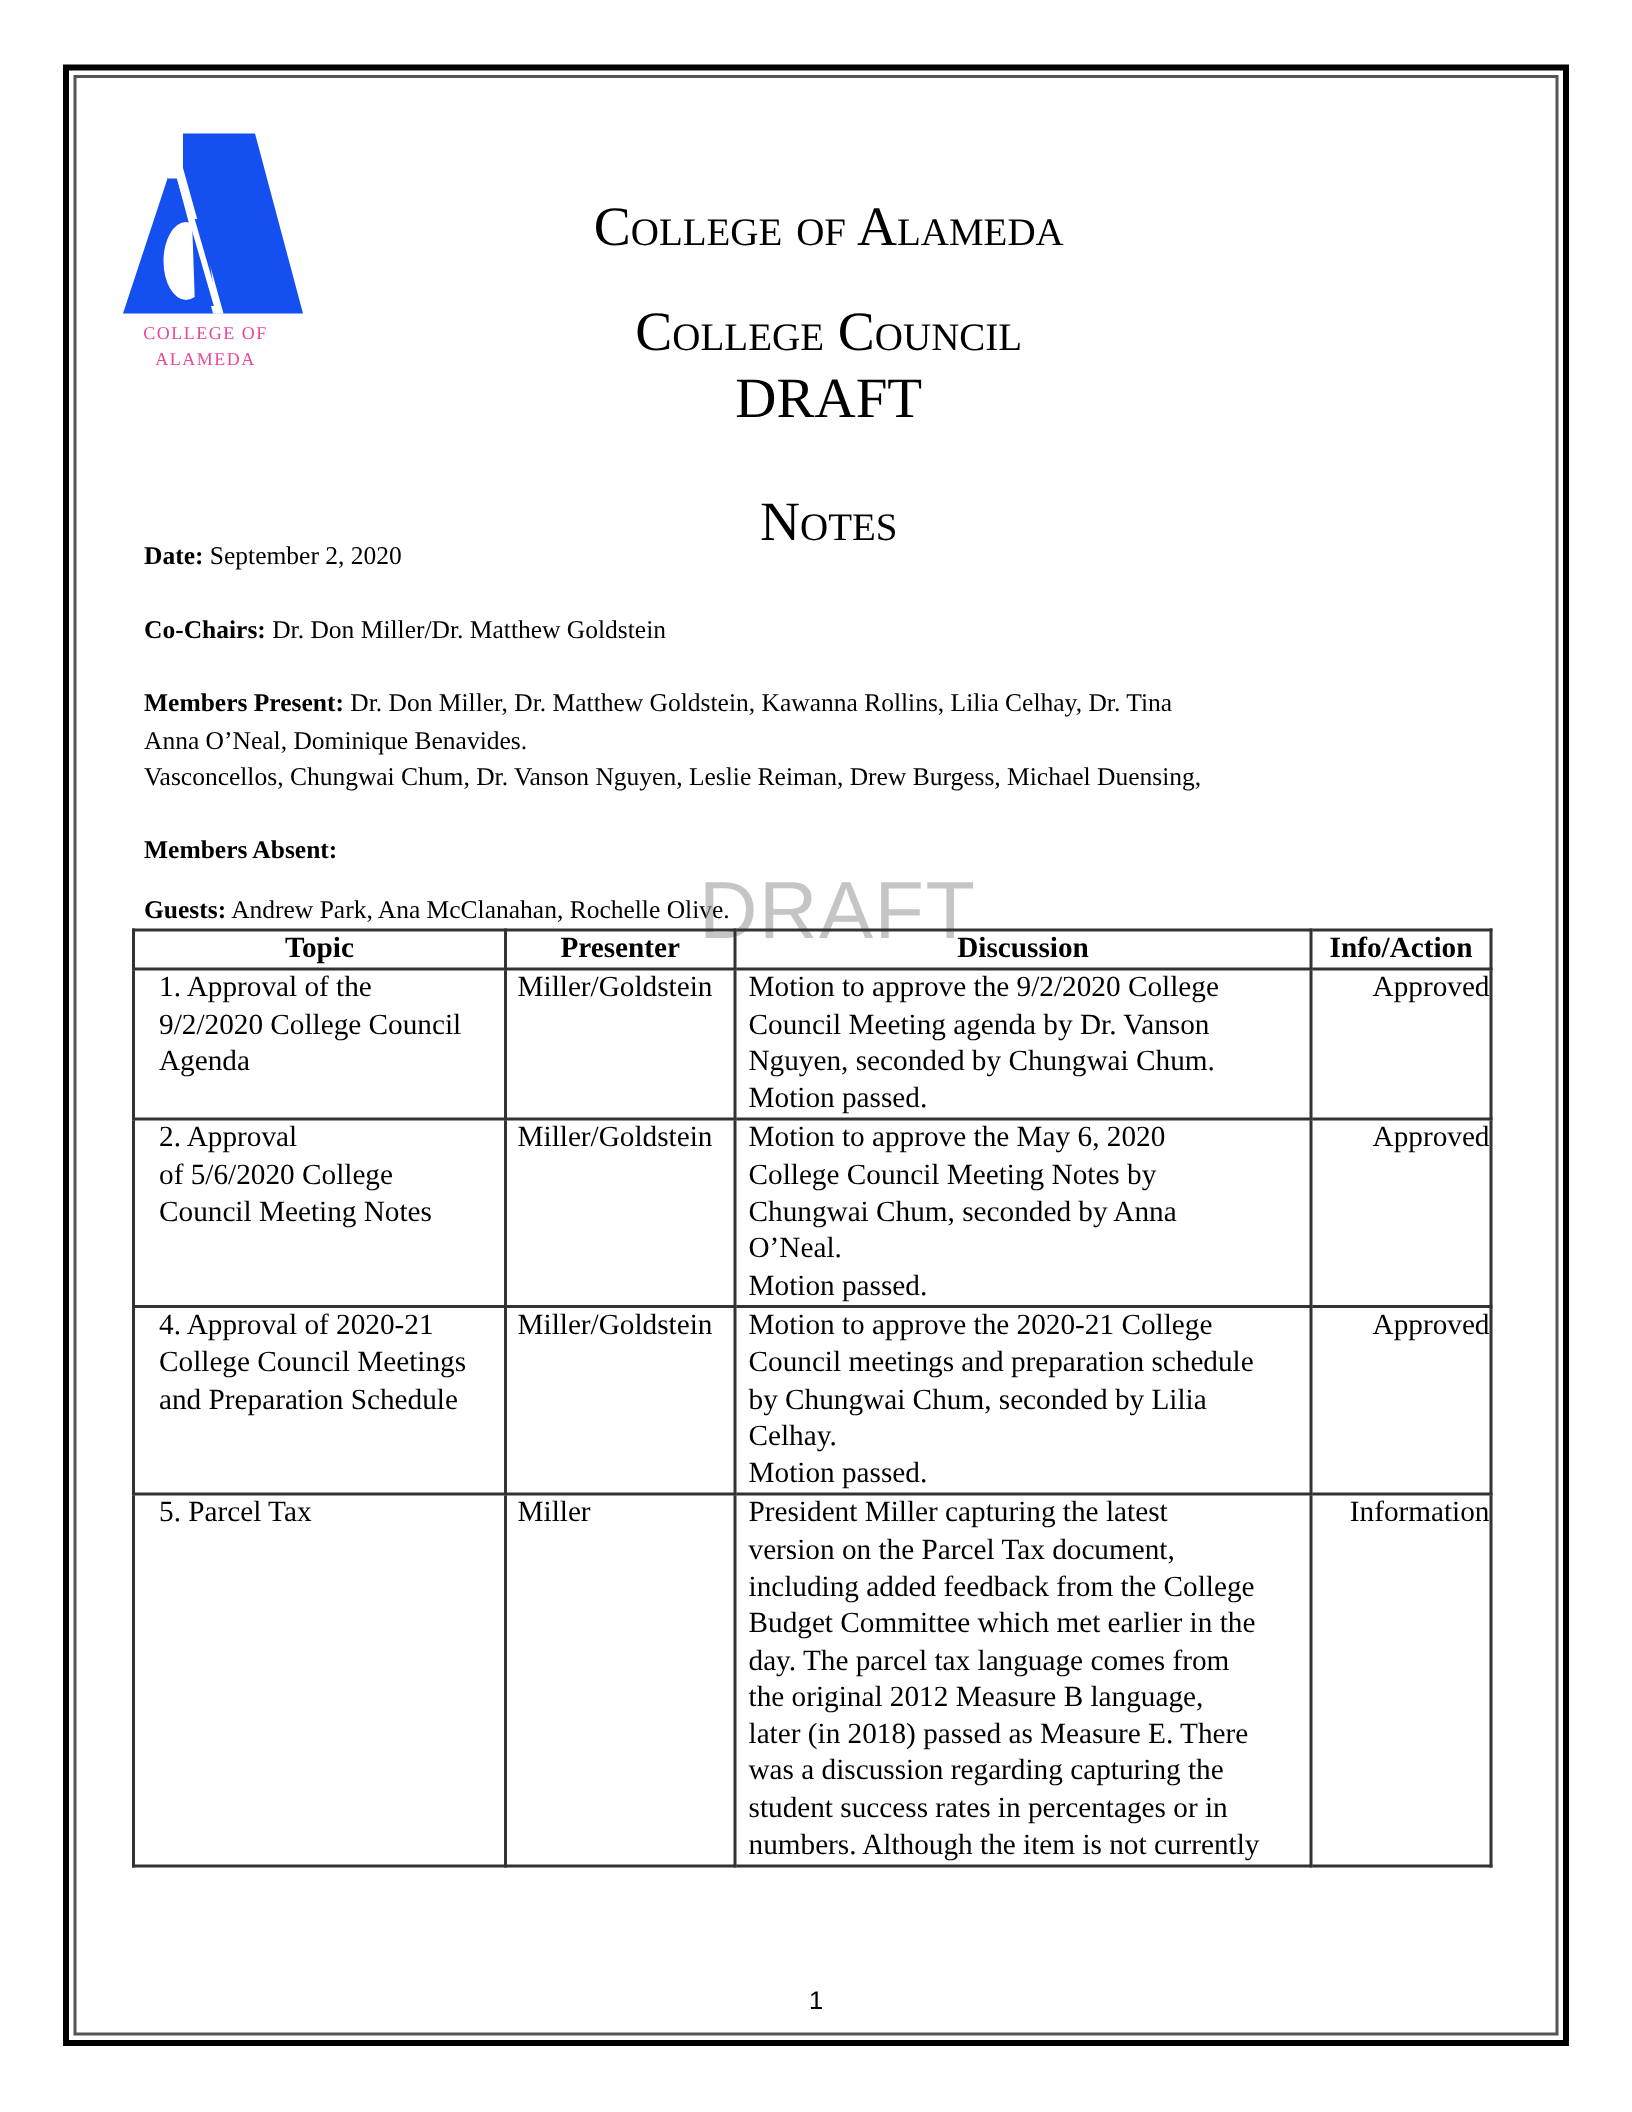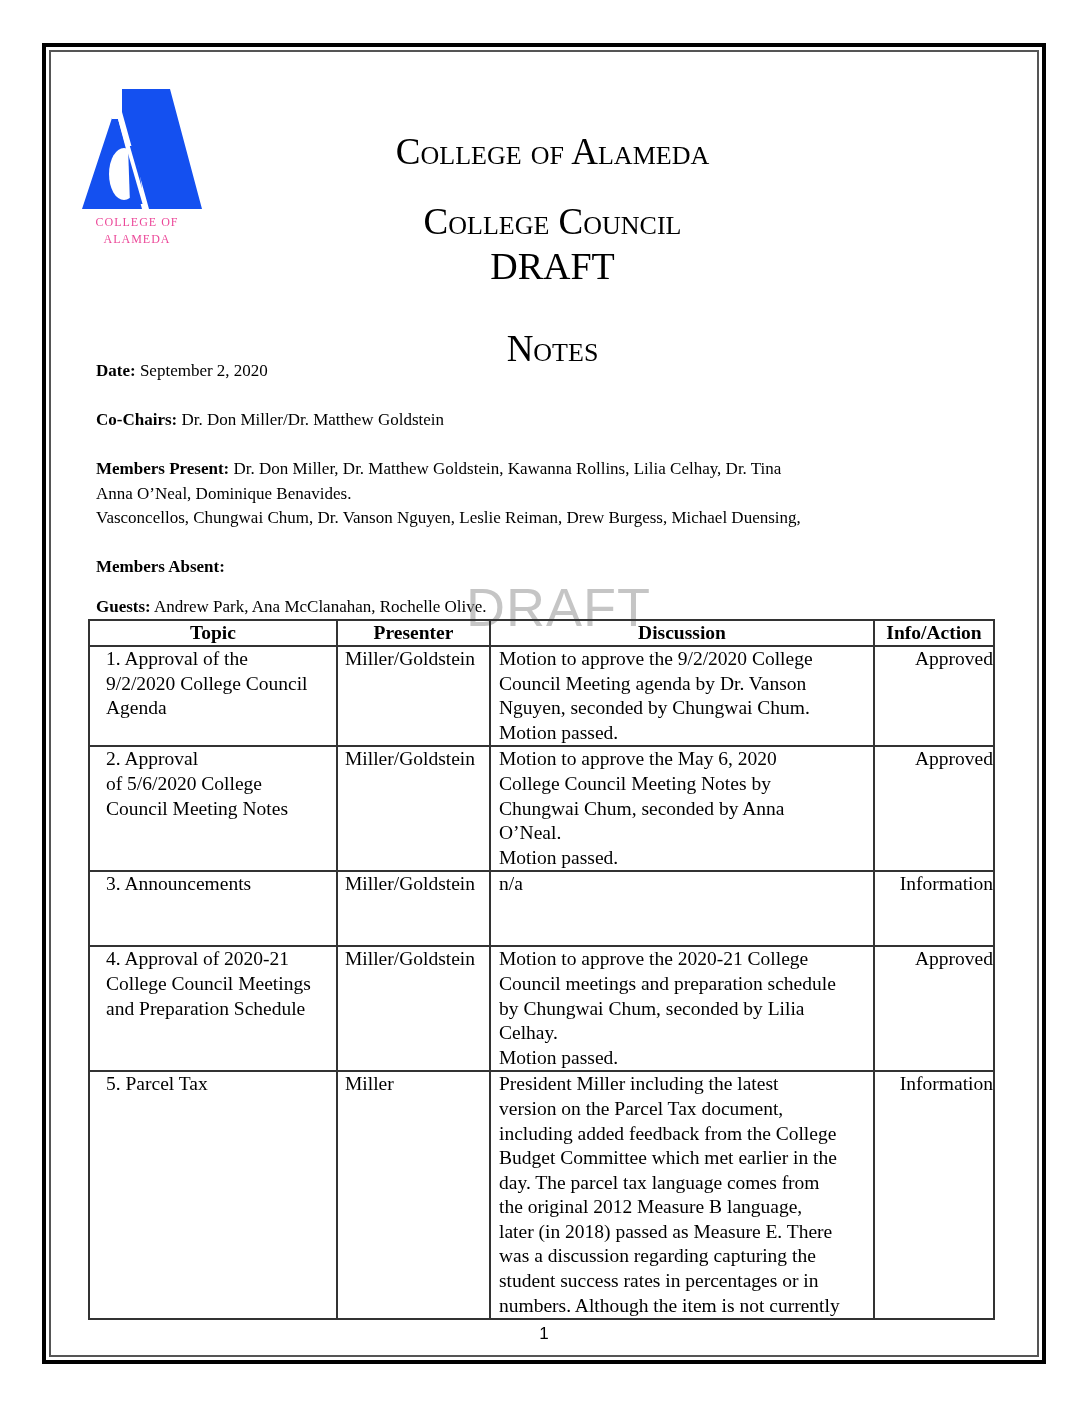--- a/index.html
+++ b/index.html
@@ -118,30 +118,20 @@
         <td class="presenter">Miller/Goldstein</td>
         <td class="disc">
           <span class="line">Motion to approve the May 6, 2020</span>
           <span class="line">College Council Meeting Notes by</span>
           <span class="line">Chungwai Chum, seconded by Anna</span>
           <span class="line">O’Neal.</span>
           <span class="line">Motion passed.</span>
         </td>
         <td class="info">Approved</td>
       </tr>
-      <tr style="height: 75px;">
-        <td class="topic">
-          <span class="line">3. Announcements</span>
-        </td>
-        <td class="presenter">Miller/Goldstein</td>
-        <td class="disc">
-          <span class="line">n/a</span>
-        </td>
-        <td class="info">Information</td>
-      </tr>
       <tr style="height: 124px;">
         <td class="topic">
           <span class="line">4. Approval of 2020-21</span>
           <span class="line">College Council Meetings</span>
           <span class="line">and Preparation Schedule</span>
         </td>
         <td class="presenter">Miller/Goldstein</td>
         <td class="disc">
           <span class="line">Motion to approve the 2020-21 College</span>
           <span class="line">Council meetings and preparation schedule</span>
@@ -150,21 +140,21 @@
           <span class="line">Motion passed.</span>
         </td>
         <td class="info">Approved</td>
       </tr>
       <tr style="height: 245px;">
         <td class="topic">
           <span class="line">5. Parcel Tax</span>
         </td>
         <td class="presenter">Miller</td>
         <td class="disc">
-          <span class="line">President Miller including the latest</span>
+          <span class="line">President Miller capturing the latest</span>
           <span class="line">version on the Parcel Tax document,</span>
           <span class="line">including added feedback from the College</span>
           <span class="line">Budget Committee which met earlier in the</span>
           <span class="line">day. The parcel tax language comes from</span>
           <span class="line">the original 2012 Measure B language,</span>
           <span class="line">later (in 2018) passed as Measure E. There</span>
           <span class="line">was a discussion regarding capturing the</span>
           <span class="line">student success rates in percentages or in</span>
           <span class="line">numbers. Although the item is not currently</span>
         </td>

